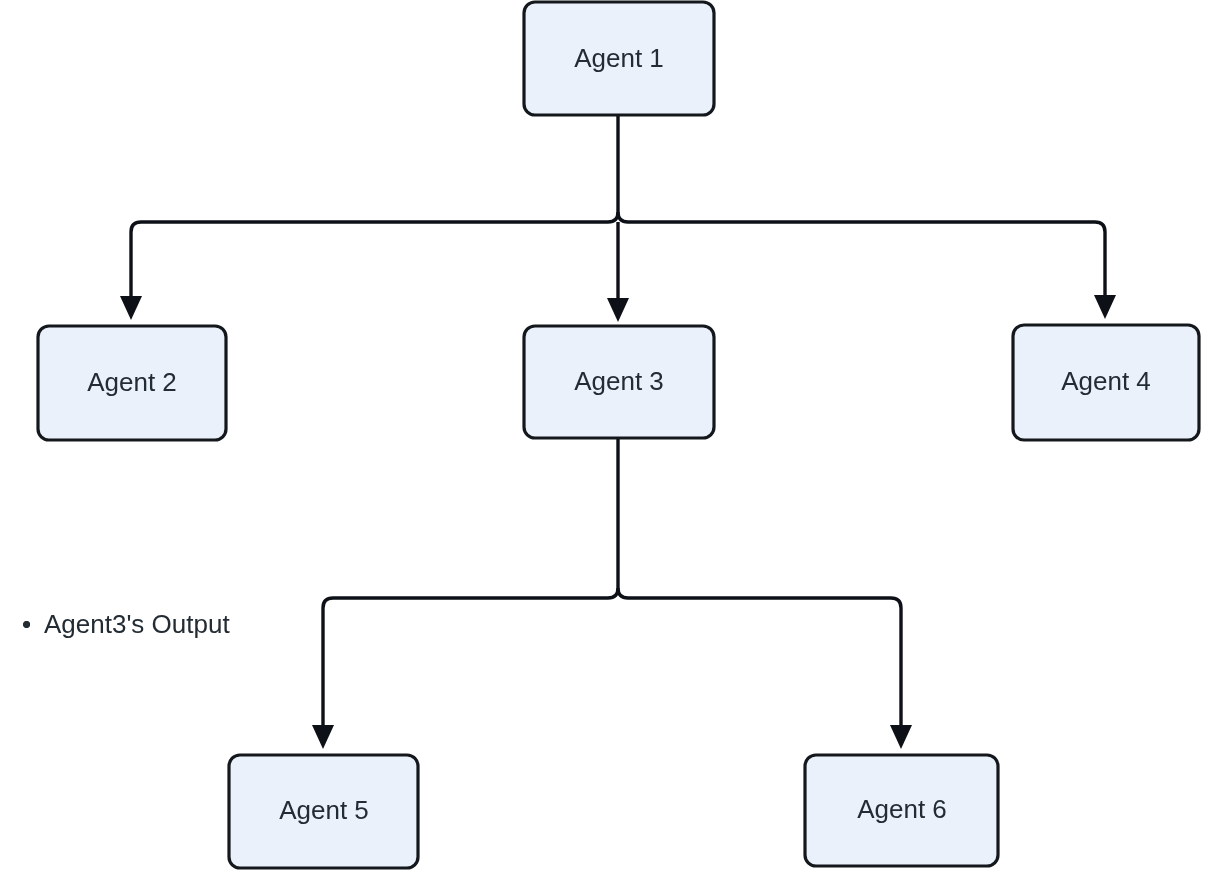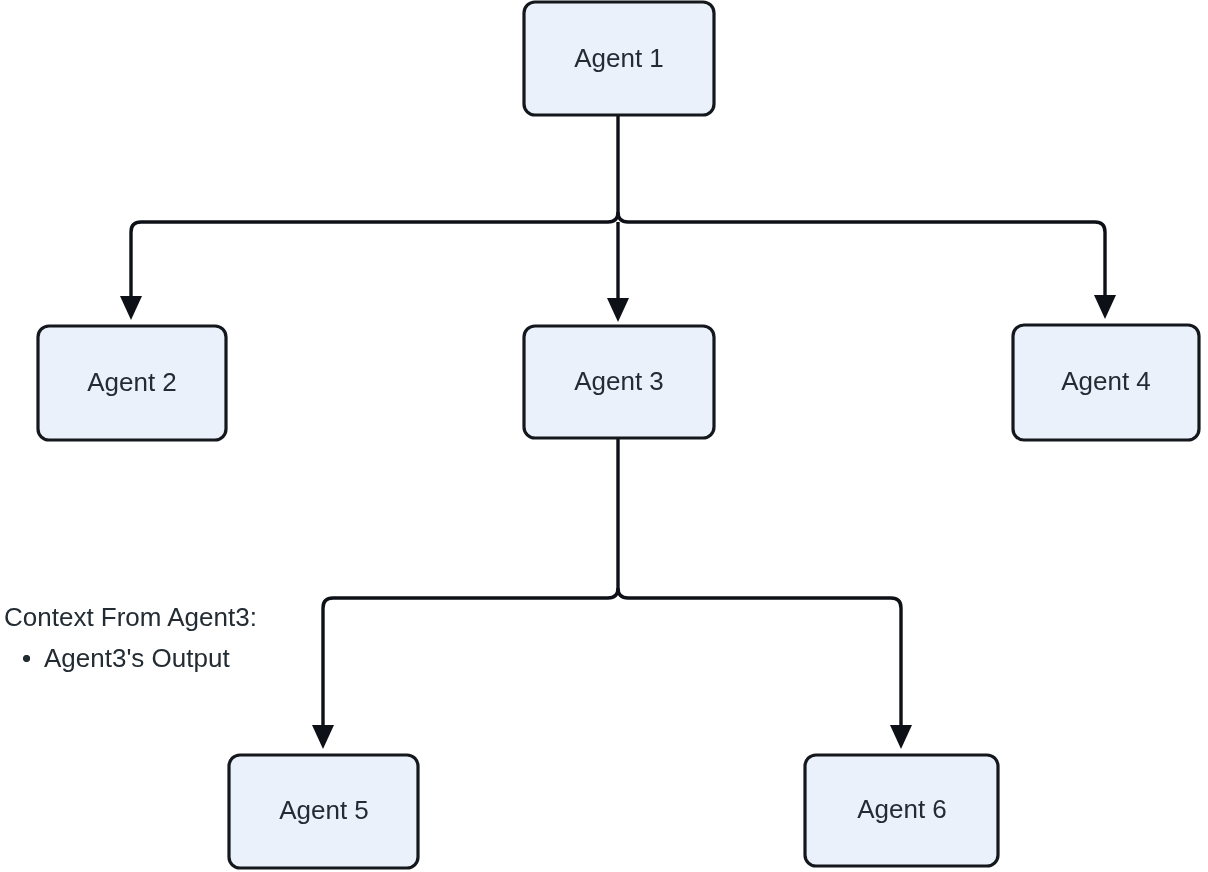--- a/index.html
+++ b/index.html
@@ -143,21 +143,20 @@
     </g>
 
     <g>
       <rect class="node-rect" x="805" y="755" width="193" height="111" rx="11" ry="11"></rect>
       <text class="node-label" x="902" y="811">Agent 6</text>
     </g>
 
   </svg>
 
   <div class="annotation">
-    <div class="annotation-title">Context From Agent3:</div>
     <ul class="annotation-list">
       <li>
         <span class="bullet-dot">•</span>
       </li>
       <li>
         <span class="bullet-dot">•</span>
         <span>Agent3's Output</span>
       </li>
     </ul>
   </div>

